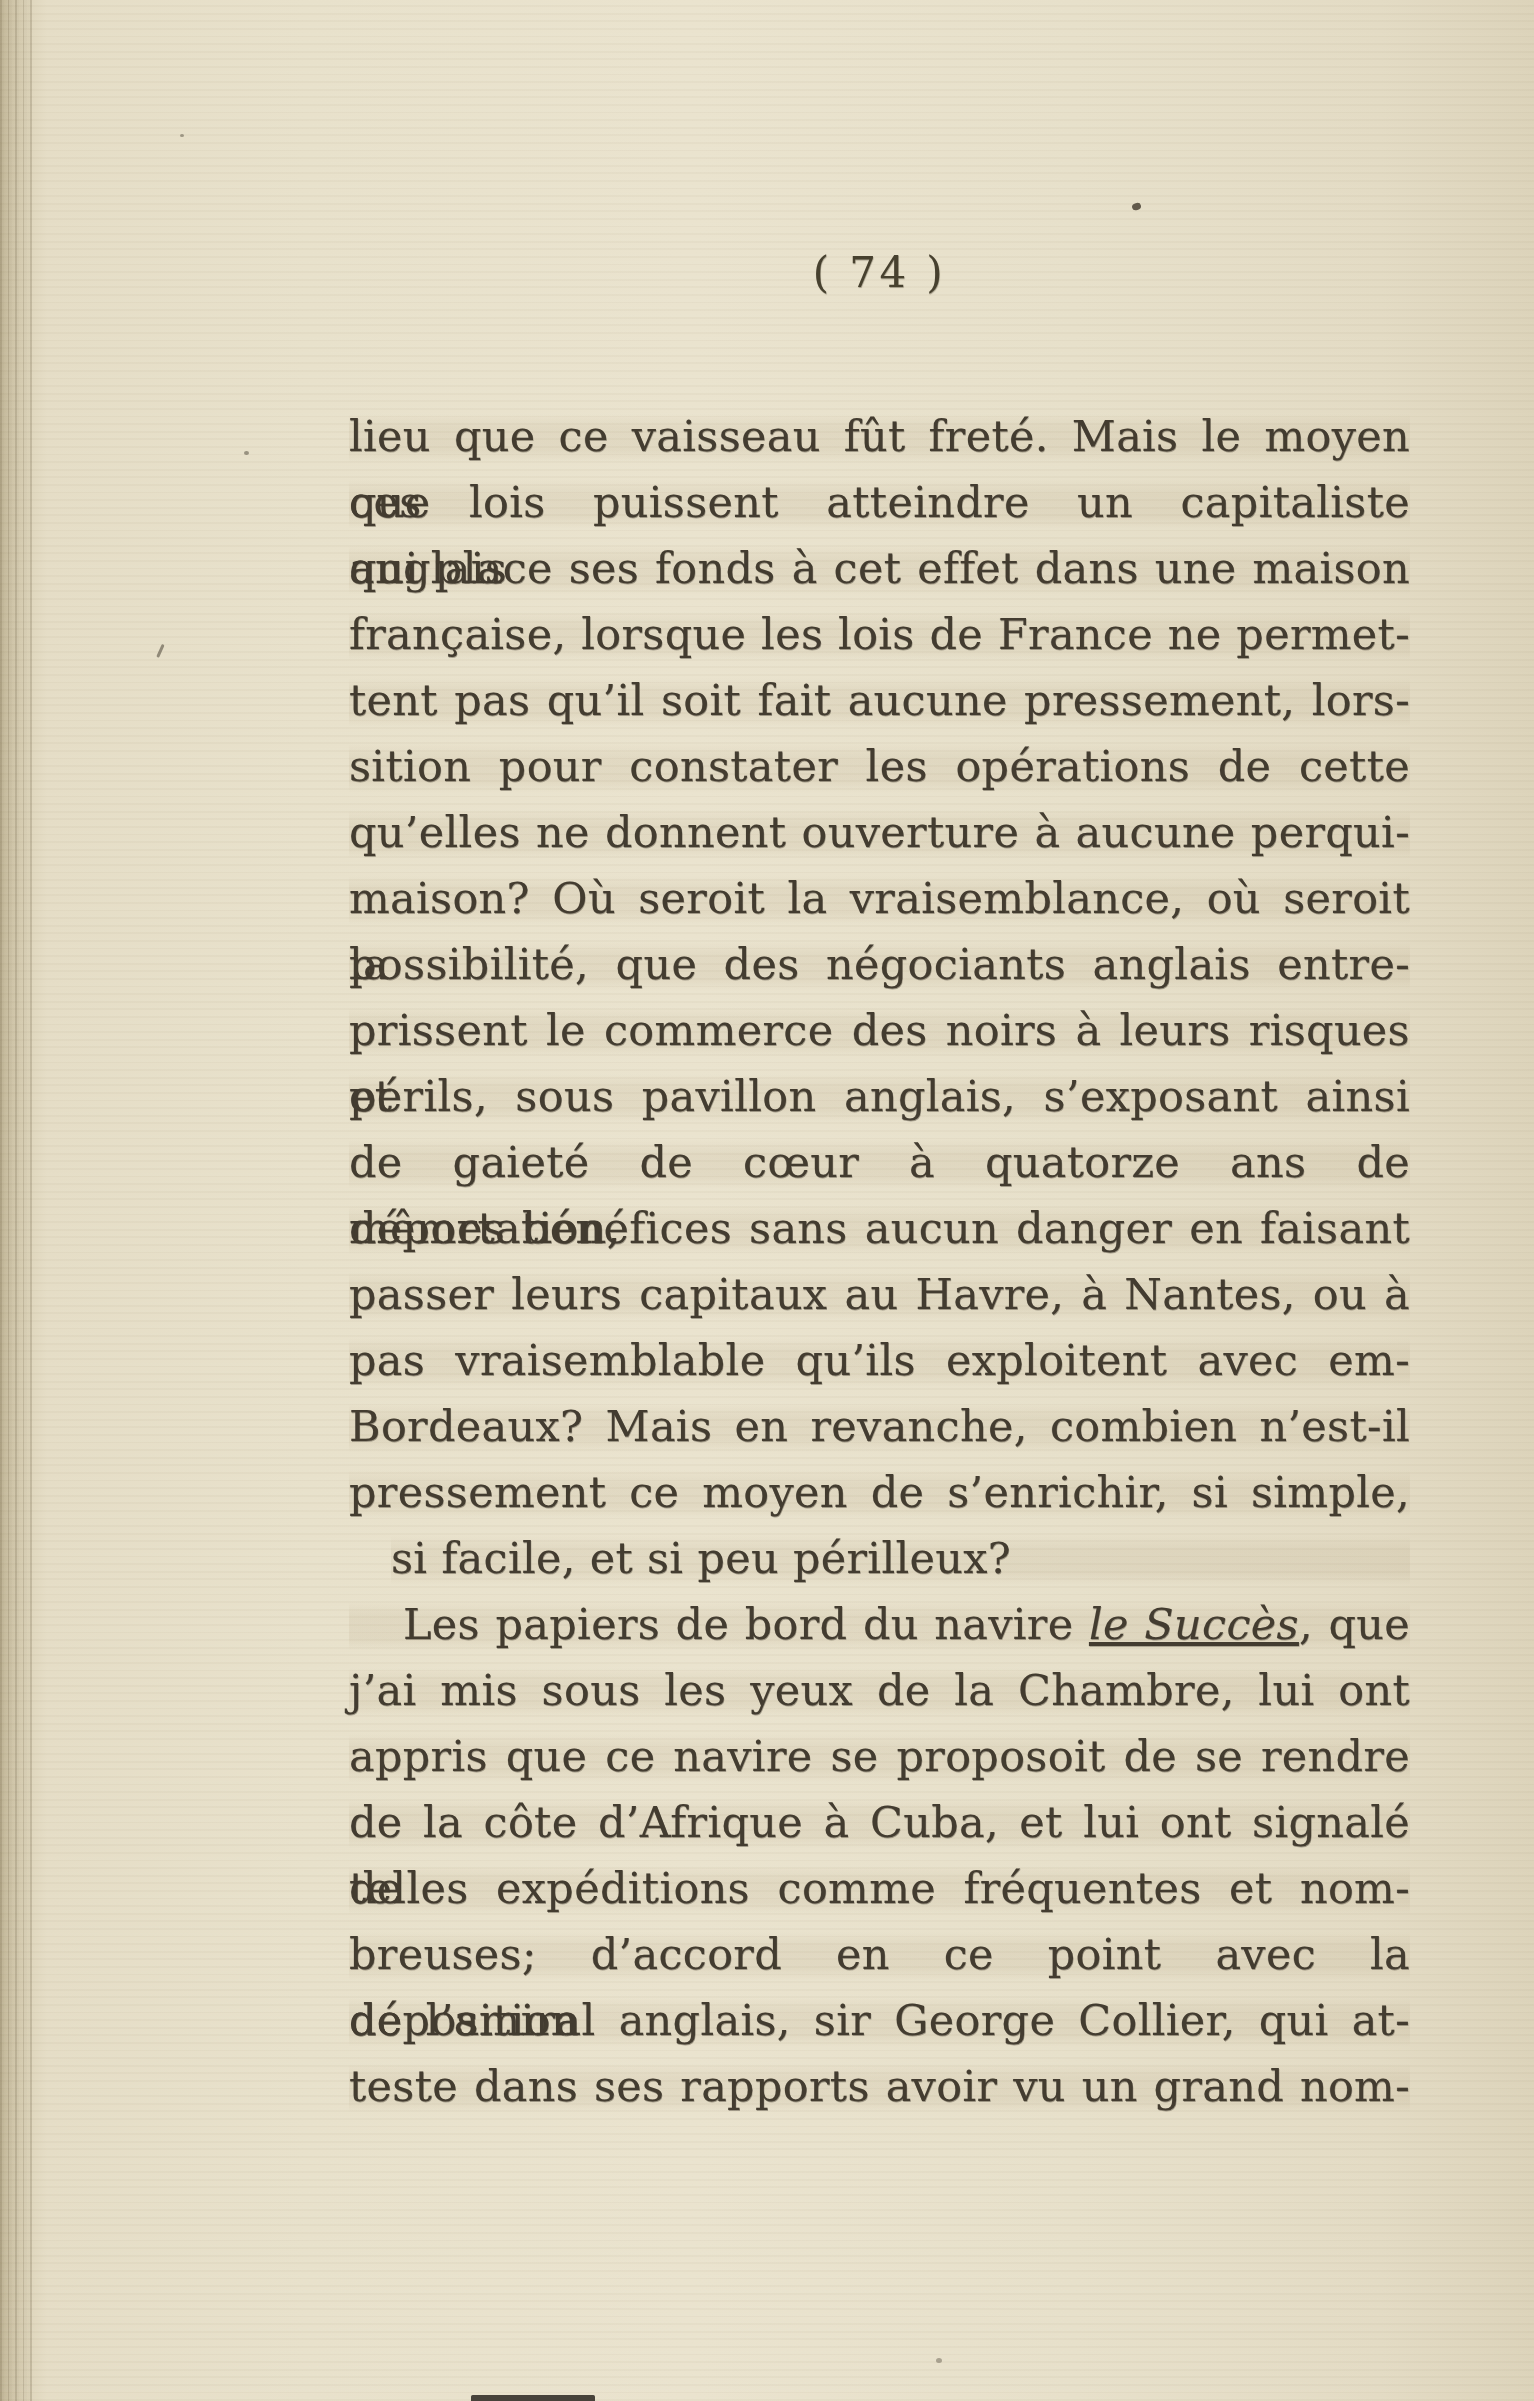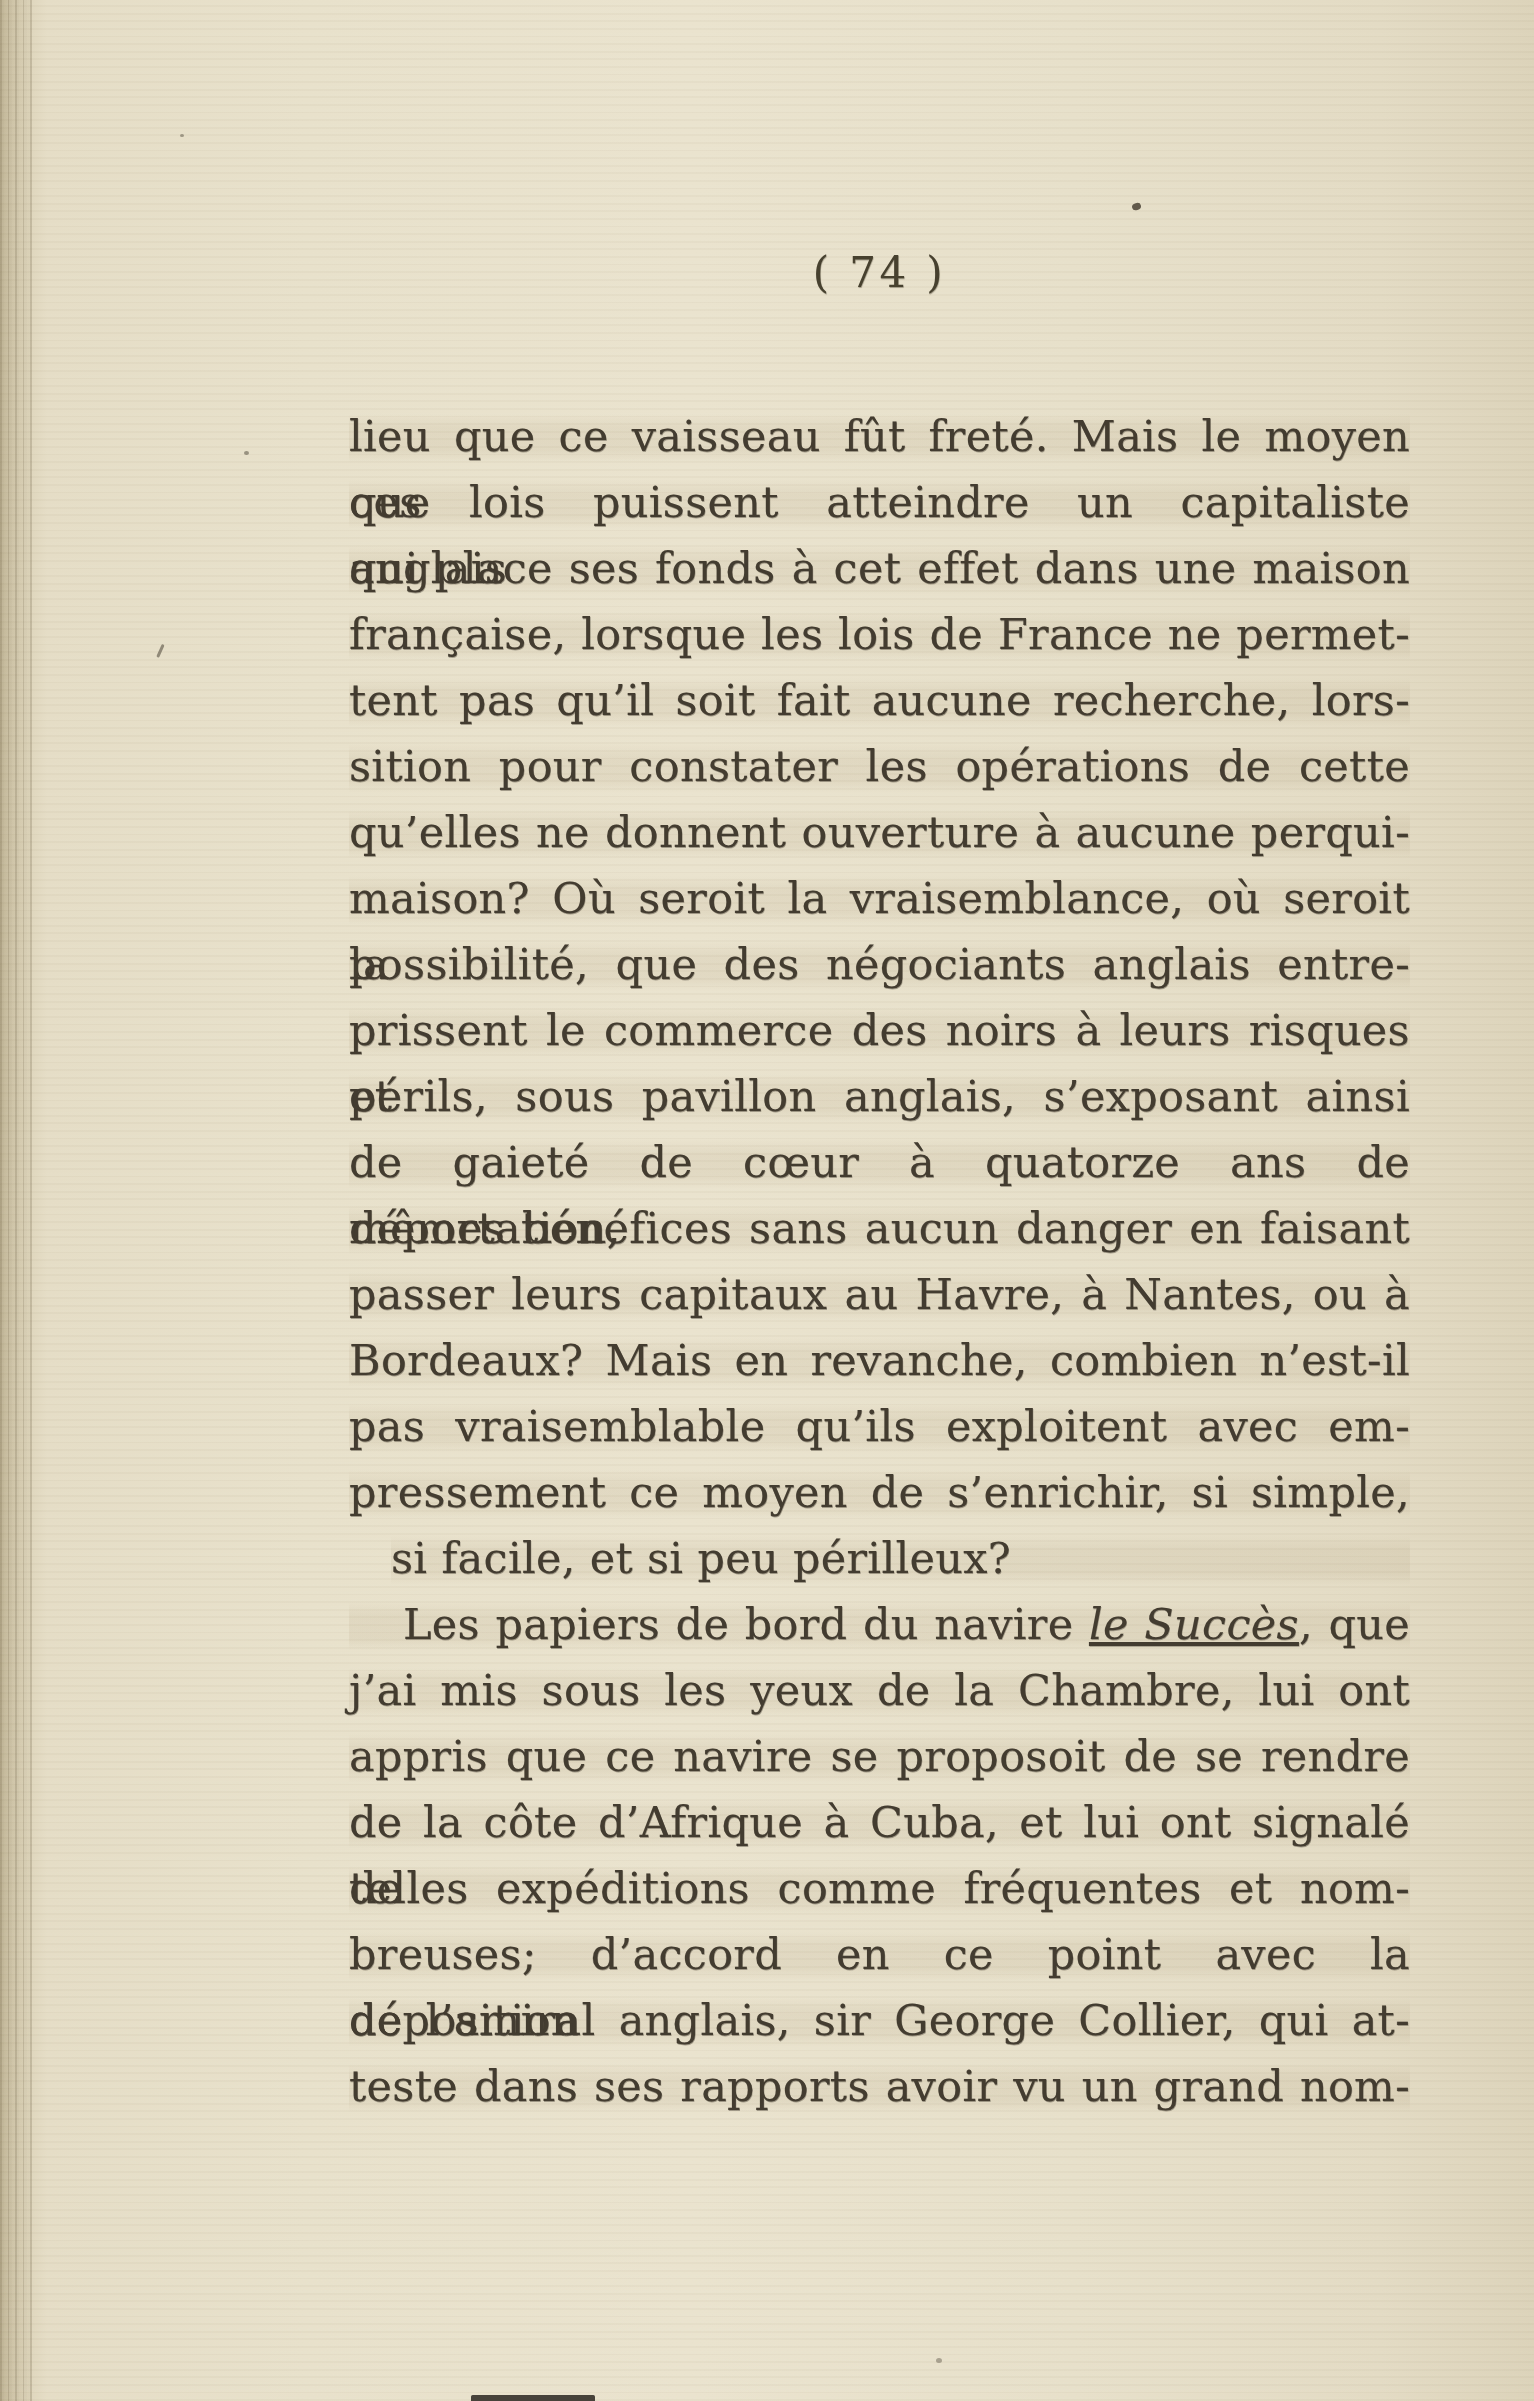--- a/index.html
+++ b/index.html
@@ -69,32 +69,32 @@
 <div class="page">
   <div class="gutter"></div>
 
   <div class="pagenum">( 74 )</div>
 
   <div class="textblock">
       <div class="line"><span>lieu que ce vaisseau fût freté. Mais le moyen que</span></div>
       <div class="line"><span>ces lois puissent atteindre un capitaliste anglais</span></div>
       <div class="line"><span>qui place ses fonds à cet effet dans une maison</span></div>
       <div class="line"><span>française, lorsque les lois de France ne permet-</span></div>
-      <div class="line"><span>tent pas qu’il soit fait aucune recherche, lors-</span></div>
+      <div class="line"><span>tent pas qu’il soit fait aucune pressement, lors-</span></div>
       <div class="line"><span>sition pour constater les opérations de cette</span></div>
       <div class="line"><span>qu’elles ne donnent ouverture à aucune perqui-</span></div>
       <div class="line"><span>maison? Où seroit la vraisemblance, où seroit la</span></div>
       <div class="line"><span>possibilité, que des négociants anglais entre-</span></div>
       <div class="line"><span>prissent le commerce des noirs à leurs risques et</span></div>
       <div class="line"><span>périls, sous pavillon anglais, s’exposant ainsi</span></div>
       <div class="line"><span>de gaieté de cœur à quatorze ans de déportation,</span></div>
       <div class="line"><span>mêmes bénéfices sans aucun danger en faisant</span></div>
       <div class="line"><span>passer leurs capitaux au Havre, à Nantes, ou à</span></div>
+      <div class="line"><span>pas vraisemblable qu’ils exploitent avec em-</span></div>
       <div class="line"><span>Bordeaux? Mais en revanche, combien n’est-il</span></div>
-      <div class="line"><span>pas vraisemblable qu’ils exploitent avec em-</span></div>
       <div class="line"><span>pressement ce moyen de s’enrichir, si simple,</span></div>
       <div class="line flush"><span>si facile, et si peu périlleux?</span></div>
       <div class="line indent"><span>Les papiers de bord du navire </span><span class="it">le Succès</span><span>, que</span></div>
       <div class="line"><span>j’ai mis sous les yeux de la Chambre, lui ont</span></div>
       <div class="line"><span>appris que ce navire se proposoit de se rendre</span></div>
       <div class="line"><span>de la côte d’Afrique à Cuba, et lui ont signalé de</span></div>
       <div class="line"><span>telles expéditions comme fréquentes et nom-</span></div>
       <div class="line"><span>breuses; d’accord en ce point avec la déposition</span></div>
       <div class="line"><span>de l’amiral anglais, sir George Collier, qui at-</span></div>
       <div class="line"><span>teste dans ses rapports avoir vu un grand nom-</span></div>

